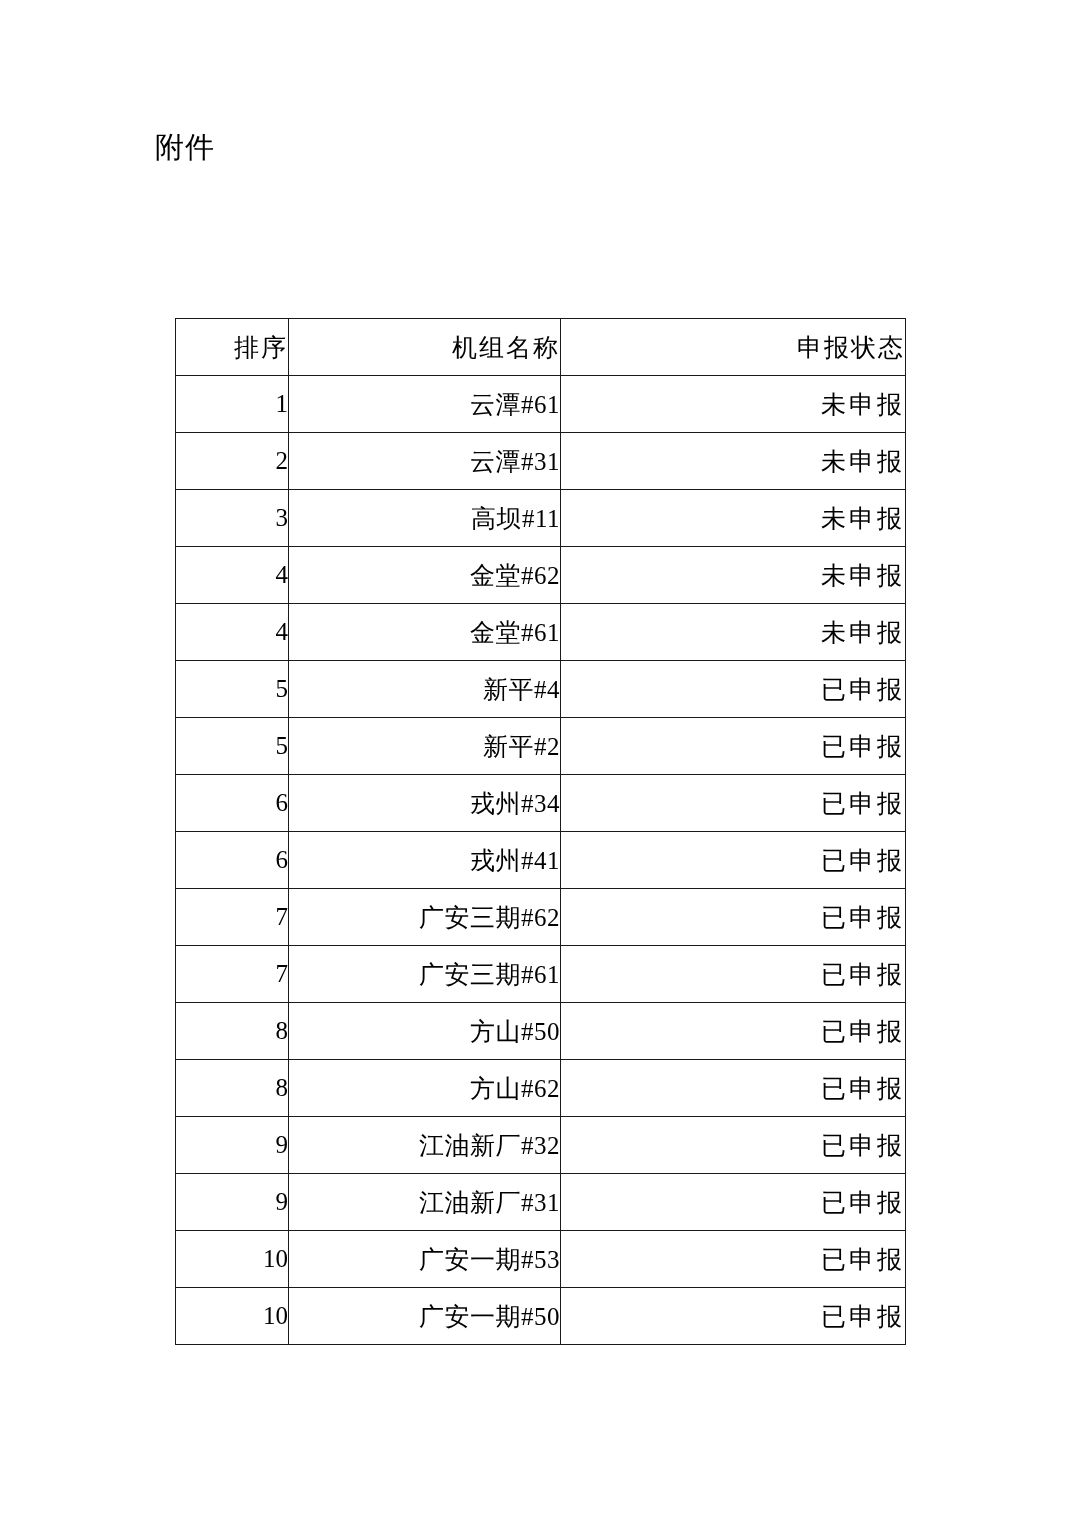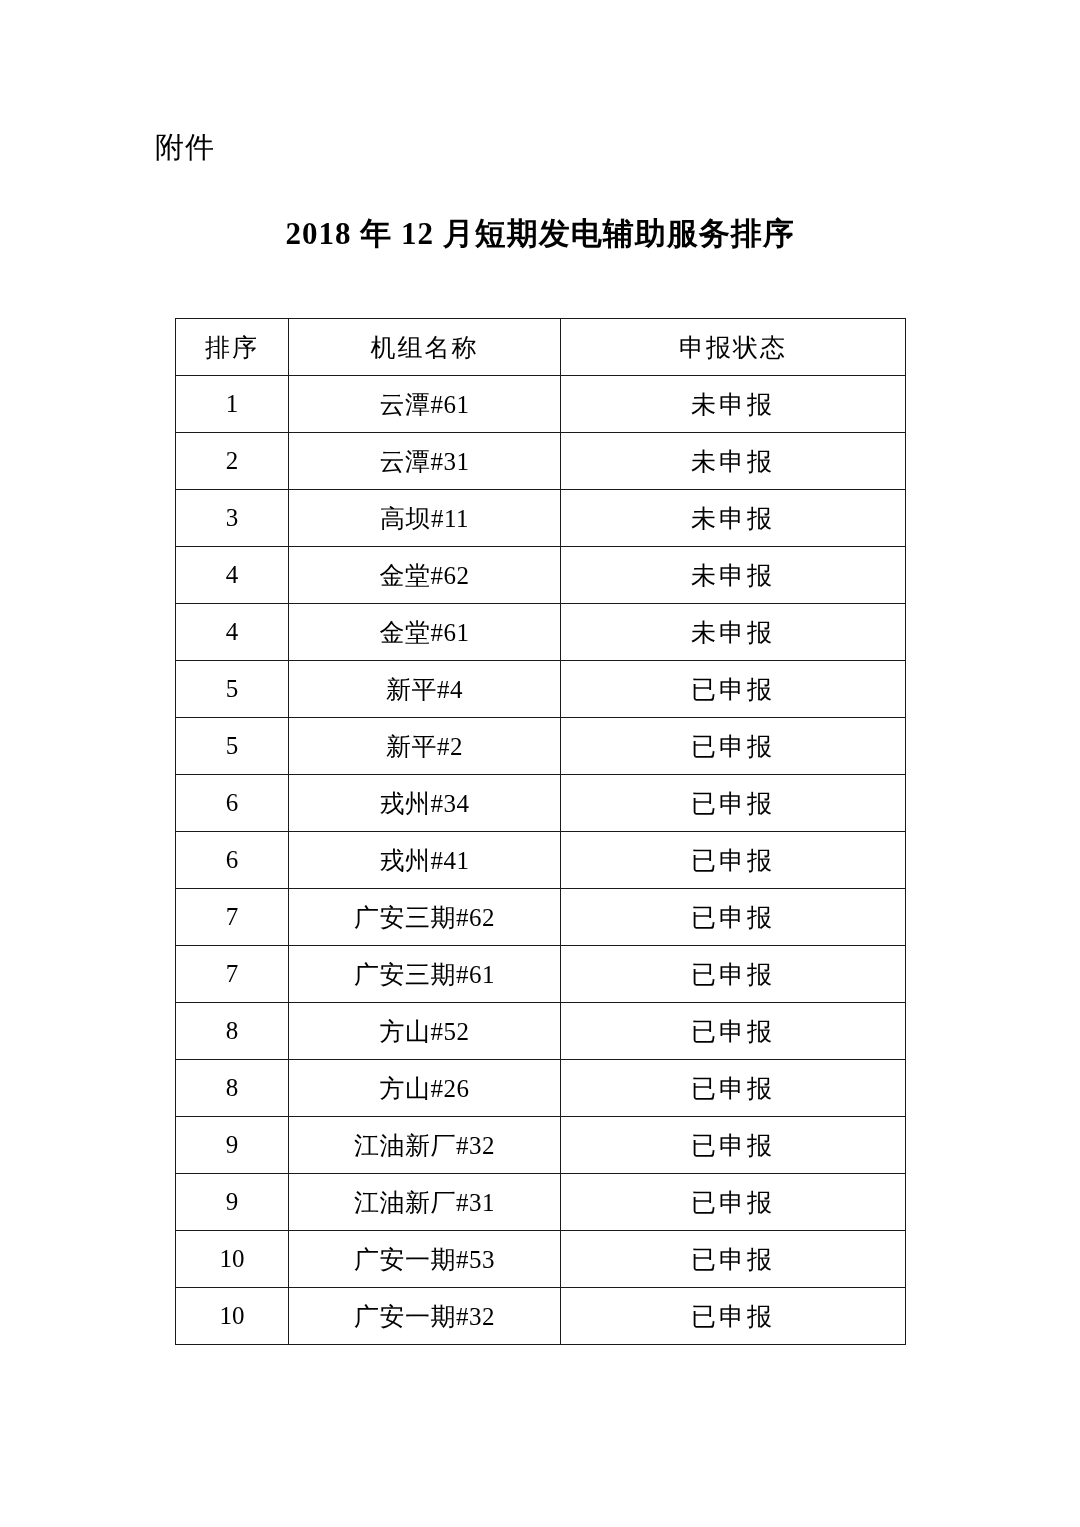--- a/index.html
+++ b/index.html
@@ -49,21 +49,21 @@
     width: 730px;
   }
   table.rank-table {
     border-collapse: collapse;
     width: 730px;
     table-layout: fixed;
   }
   table.rank-table td, table.rank-table th {
     border: 1.5px solid #1a1a1a;
     height: 56px;
-    text-align: center;
+    text-align: right;
     vertical-align: middle;
     font-size: 25px;
     font-weight: normal;
     padding: 0;
     font-family: "Liberation Serif", "DejaVu Serif", serif;
   }
   table.rank-table th {
     font-size: 25px;
     letter-spacing: 2px;
   }
@@ -75,21 +75,20 @@
   .cell-status { letter-spacing: 3px; }
   .hdr { letter-spacing: 3px; }
 </style>
 </head>
 <body>
 
 <div class="page">
 
   <div class="attachment-label">附件</div>
 
-  <div class="doc-title">2018 年 12 月短期发电辅助服务排序</div>
 
   <div class="table-wrap">
     <table class="rank-table">
       <colgroup>
         <col class="c-rank">
         <col class="c-name">
         <col class="c-status">
       </colgroup>
       <thead>
         <tr>
@@ -149,45 +148,45 @@
             <td class="cell-name">广安三期#62</td>
             <td class="cell-status">已申报</td>
           </tr>
           <tr>
             <td class="cell-rank">7</td>
             <td class="cell-name">广安三期#61</td>
             <td class="cell-status">已申报</td>
           </tr>
           <tr>
             <td class="cell-rank">8</td>
-            <td class="cell-name">方山#52</td>
+            <td class="cell-name">方山#50</td>
             <td class="cell-status">已申报</td>
           </tr>
           <tr>
             <td class="cell-rank">8</td>
-            <td class="cell-name">方山#26</td>
+            <td class="cell-name">方山#62</td>
             <td class="cell-status">已申报</td>
           </tr>
           <tr>
             <td class="cell-rank">9</td>
             <td class="cell-name">江油新厂#32</td>
             <td class="cell-status">已申报</td>
           </tr>
           <tr>
             <td class="cell-rank">9</td>
             <td class="cell-name">江油新厂#31</td>
             <td class="cell-status">已申报</td>
           </tr>
           <tr>
             <td class="cell-rank">10</td>
             <td class="cell-name">广安一期#53</td>
             <td class="cell-status">已申报</td>
           </tr>
           <tr>
             <td class="cell-rank">10</td>
-            <td class="cell-name">广安一期#32</td>
+            <td class="cell-name">广安一期#50</td>
             <td class="cell-status">已申报</td>
           </tr>
         </tbody>
     </table>
   </div>
 
 </div>
 
 </body></html>

